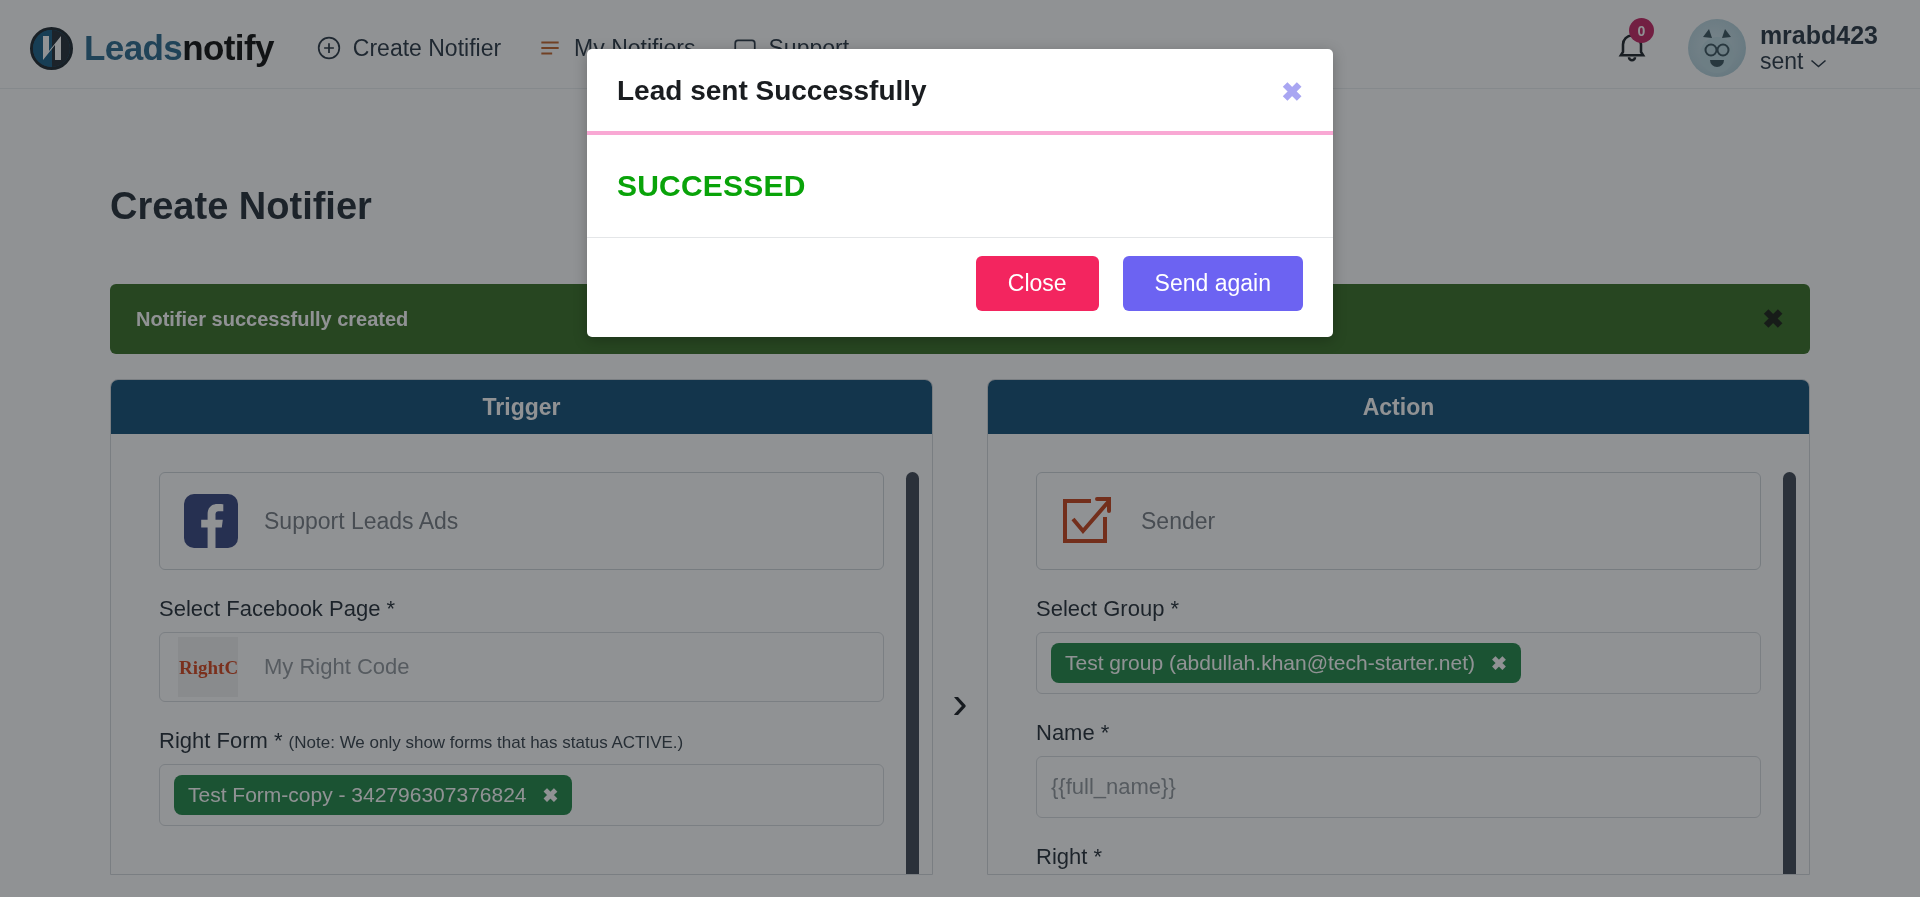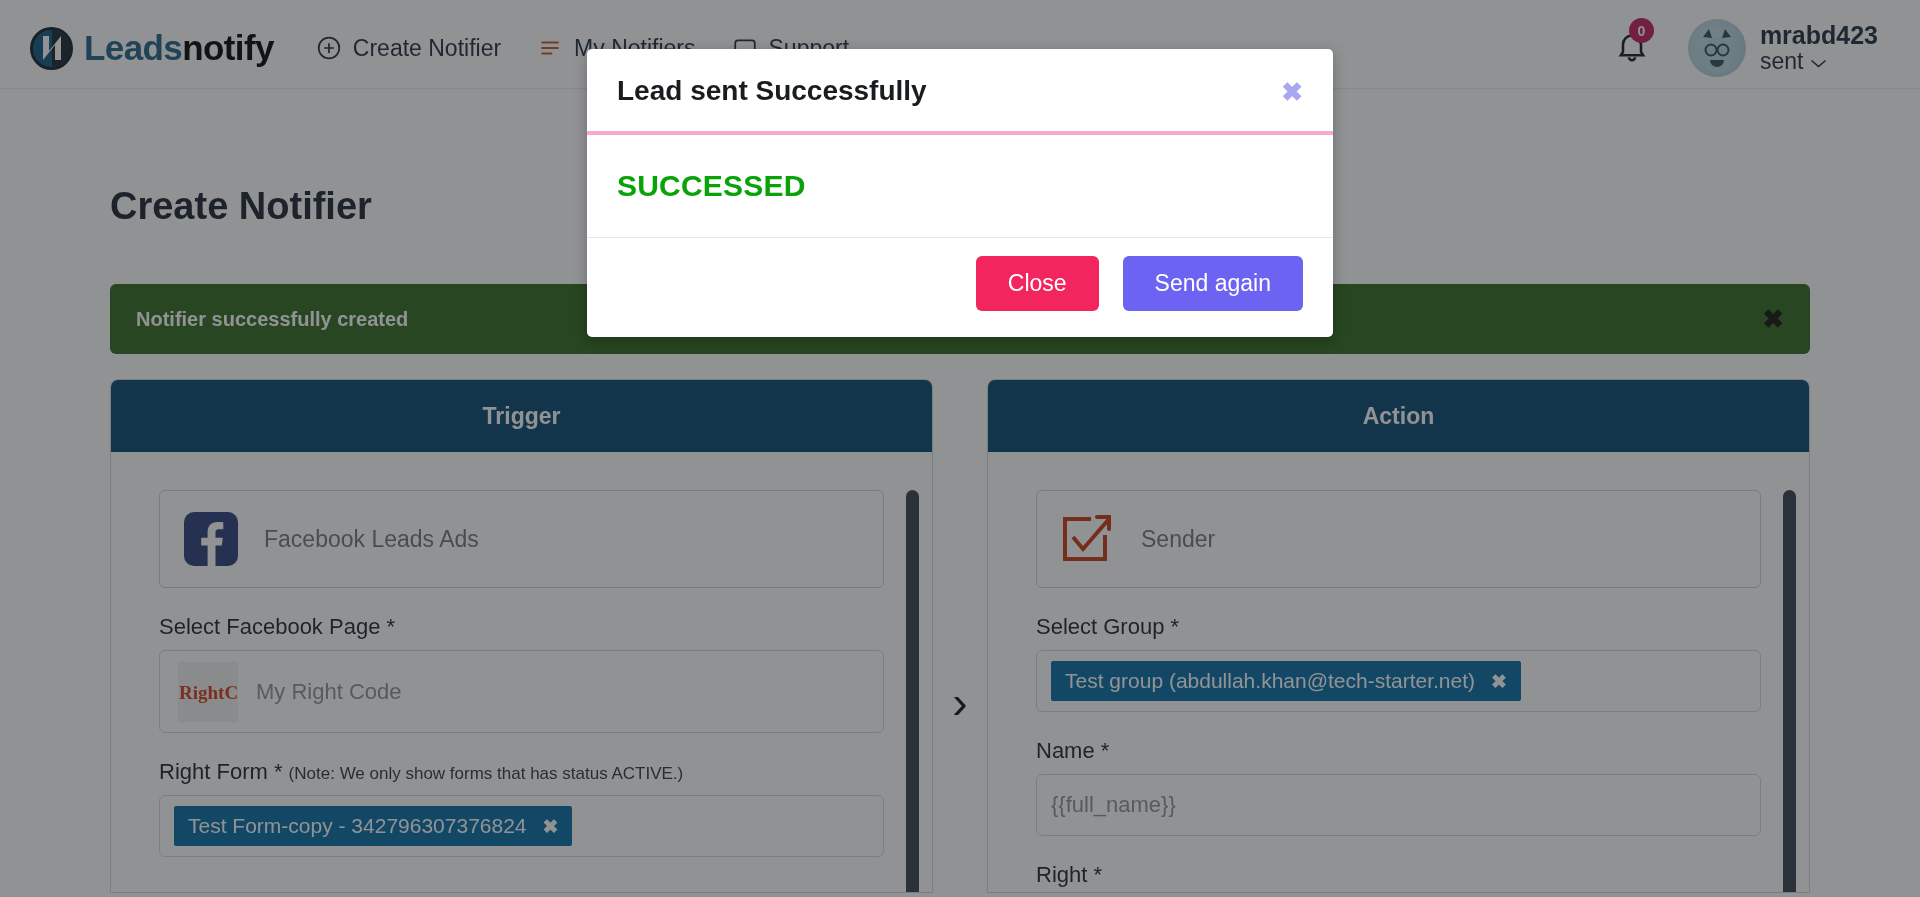--- a/index.html
+++ b/index.html
@@ -89,45 +89,45 @@
   }
 
   .panels {
     display: flex; margin: 25px 110px 0 110px; gap: 54px; position: relative;
   }
   .panel {
     flex: 1; border: 1px solid #d2d6da; border-radius: 8px 8px 0 0;
     background: #ffffff; overflow: hidden; position: relative;
   }
   .panel-head {
-    height: 72px; background: #05446e; color: #ffffff;
+    height: 54px; background: #05446e; color: #ffffff;
     display: flex; align-items: center; justify-content: center;
     font-size: 23px; font-weight: 700;
   }
   .panel-body { padding: 38px 48px 0 48px; position: relative; height: 440px; }
 
   .src-box {
     border: 1px solid #cdd2d7; border-radius: 6px;
     height: 98px; display: flex; align-items: center; padding: 0 22px; gap: 24px;
     background: #fff;
   }
   .src-logo { width: 58px; height: 58px; flex: none; display: flex; align-items: center; }
   .src-label { font-size: 23px; color: #6f757c; }
 
   .fld { margin-top: 26px; }
   .fld-label { font-size: 22px; color: #16202a; margin-bottom: 10px; }
   .fld-note { font-size: 17px; color: #2b3640; }
   .fld-box {
     border: 1px solid #d4d8dc; border-radius: 6px; height: 62px;
     display: flex; align-items: center; padding: 0 14px; background: #fff;
   }
-  .fld-box.tall { height: 83px; padding: 0 18px; gap: 18px; }
+  .fld-box.tall { height: 70px; padding: 0 18px; gap: 26px; }
   .placeholder { font-size: 22px; color: #8b9197; }
   .tag {
-    background: #0369a1; color: #ffffff; border-radius: 2px;
+    background: #15803d; color: #ffffff; border-radius: 8px;
     height: 40px; display: inline-flex; align-items: center; gap: 16px;
     padding: 0 14px; font-size: 21px; white-space: nowrap;
   }
   .tag-x { font-size: 19px; font-weight: 700; cursor: pointer; }
 
   .pg-logo-box {
     width: 60px; height: 60px; flex: none; background: #f1f1f1;
     display: flex; align-items: center; justify-content: center; overflow: hidden;
   }
 
@@ -279,21 +279,21 @@
           <div class="panel-head">Trigger</div>
           <div class="panel-body">
 
             <div class="src-box">
               <span class="src-logo">
                 <svg width="58" height="58" viewBox="0 0 58 58">
                   <rect x="2" y="2" width="54" height="54" rx="10" fill="#2b3a78"></rect>
                   <path d="M33.5 56V35.5h6.3l1-7.7h-7.3v-4.9c0-2.2.6-3.7 3.8-3.7h4V12.3c-.7-.1-3.1-.3-5.9-.3-5.8 0-9.8 3.6-9.8 10.1v5.7h-6.4v7.7h6.4V56h7.9Z" fill="#ffffff"></path>
                 </svg>
               </span>
-              <span class="src-label">Facebook Leads Ads</span>
+              <span class="src-label">Support Leads Ads</span>
             </div>
 
             <div class="fld">
               <div class="fld-label">Select Facebook Page *</div>
               <div class="fld-box tall">
                 <span class="pg-logo-box">
                   <svg width="60" height="26" viewBox="0 0 60 26">
                     <text x="1" y="20" font-family="Liberation Serif, serif" font-size="19" font-weight="700" fill="#d23a11">RightC</text>
                   </svg>
                 </span>

